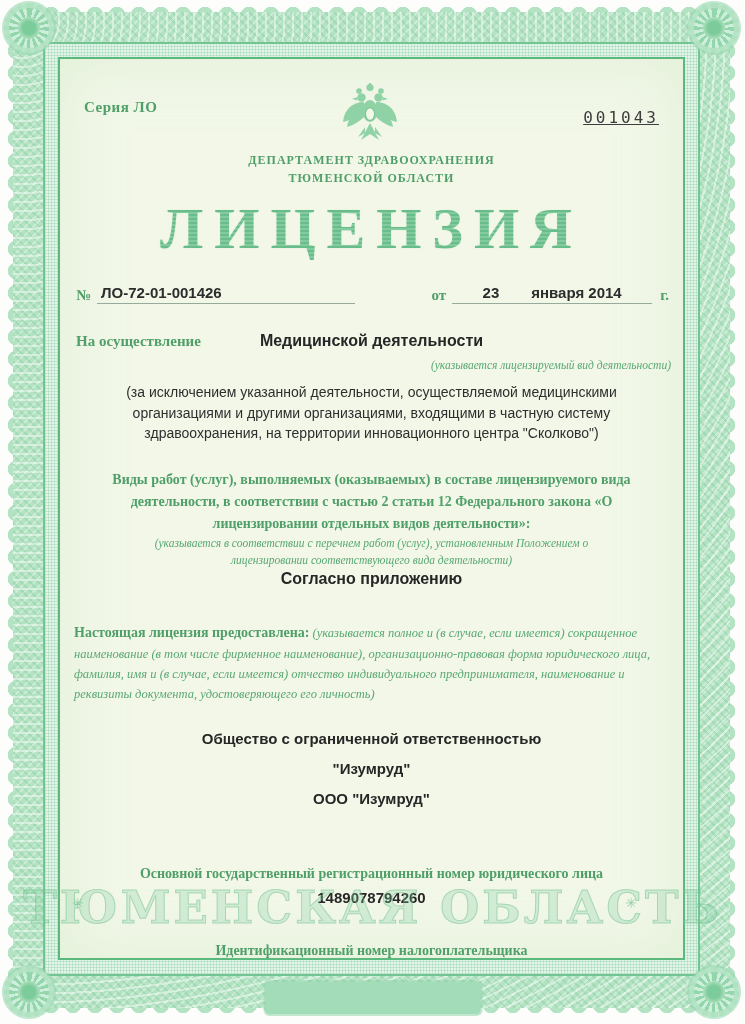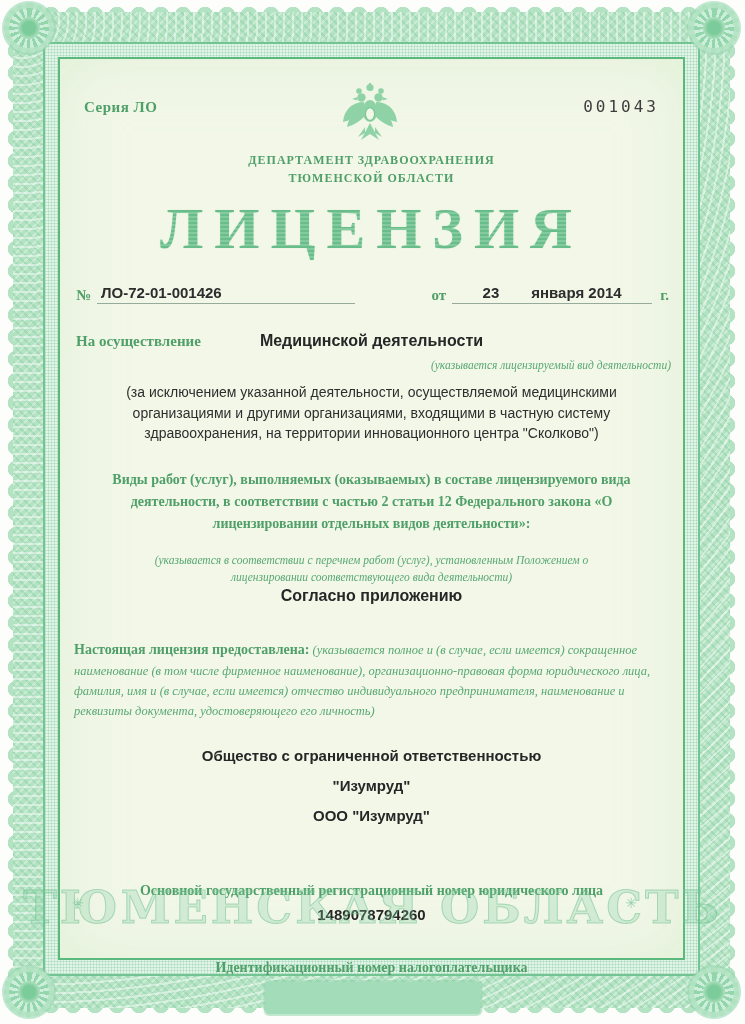--- a/index.html
+++ b/index.html
@@ -63,21 +63,21 @@
     width:215px;height:32px;border-radius:4px;
     background:#a2dcb8;box-shadow:0 0 0 2px rgba(143,212,168,.55);
   }
   
   .content{
     position:absolute;inset:59px 74px 66px 72px;
     text-align:center;color:#2f2f2f;
   }
   .hdr-row{display:flex;justify-content:space-between;align-items:flex-start;padding:24px 12px 0 12px;}
   .series{margin-top:16px;font-size:15px;font-weight:bold;color:#4f9f68;letter-spacing:.5px;}
-  .form-number{margin-top:14px;font-family:"DejaVu Sans Mono", monospace;font-size:16px;letter-spacing:3px;color:#3d3d3d;}
+  .form-number{margin-top:25px;font-family:"DejaVu Sans Mono", monospace;font-size:16px;letter-spacing:3px;color:#3d3d3d;text-decoration:underline;}
   .coat{opacity:.9;}
   .authority{margin-top:6px;color:#4f9f68;font-weight:bold;font-size:12px;line-height:1.5;letter-spacing:1px;}
   .doc-title{
     margin:8px 0 12px;font-size:58px;font-weight:bold;letter-spacing:11px;color:#79c795;
     background:repeating-linear-gradient(0deg,#8fd2a8 0 2px,#67bd89 2px 4px);
     -webkit-background-clip:text;background-clip:text;-webkit-text-fill-color:transparent;
     text-shadow:0 0 1px rgba(110,190,140,.35);
   }
   .num-row{display:flex;align-items:flex-end;margin:22px 0 0 4px;color:#4f9f68;font-weight:bold;font-size:15px;}
   .u-line{border-bottom:1.5px solid #96ab9c;padding:0 4px 2px 4px;}
@@ -87,21 +87,21 @@
     font-family:"Liberation Sans", sans-serif;color:#2c2c2c;font-size:15px;}
   .lbl-ot{margin-left:4px;}
   .lbl-g{margin:0 2px 0 8px;font-weight:bold;}
   .activity-row{position:relative;margin-top:28px;min-height:20px;}
   .activity-label{position:absolute;left:4px;top:1px;color:#4f9f68;font-weight:bold;font-size:15px;}
   .activity-value{font-family:"Liberation Sans", sans-serif;font-weight:bold;font-size:16px;color:#262626;}
   .hint{color:#58a872;font-style:italic;font-size:11.5px;line-height:1.5;}
   .hint-left{text-align:right;margin:5px 0 8px 4px;}
   .black-par{font-family:"Liberation Sans", sans-serif;font-size:14px;line-height:1.45;width:88%;margin:3px auto 0;color:#2e2e2e;}
   .works-clause{color:#4f9f68;font-weight:bold;font-size:14px;line-height:1.55;width:94%;margin:26px auto 0;}
-  .works-hint{width:84%;margin:18px auto 0;}
+  .works-hint{width:84%;margin:1px auto 0;}
   .works-value{font-family:"Liberation Sans", sans-serif;font-weight:bold;font-size:16px;color:#262626;}
   .grantee{margin:34px 0 0 2px;text-align:left;font-size:12.5px;line-height:1.6;color:#58a872;}
   .g-label{font-weight:bold;font-style:normal;font-size:14px;color:#4f9f68;}
   .g-hint{font-style:italic;}
   .company{margin-top:26px;font-family:"Liberation Sans", sans-serif;font-weight:bold;font-size:15px;color:#262626;}
   .company div{margin-top:13px;}
   .company div:first-child{margin-top:0;}
   .ogrn{margin-top:56px;}
   .green-label{color:#4f9f68;font-weight:bold;font-size:14px;line-height:1.55;}
   .reg-value{margin-top:4px;font-family:"Liberation Sans", sans-serif;font-weight:bold;font-size:15px;color:#262626;}

